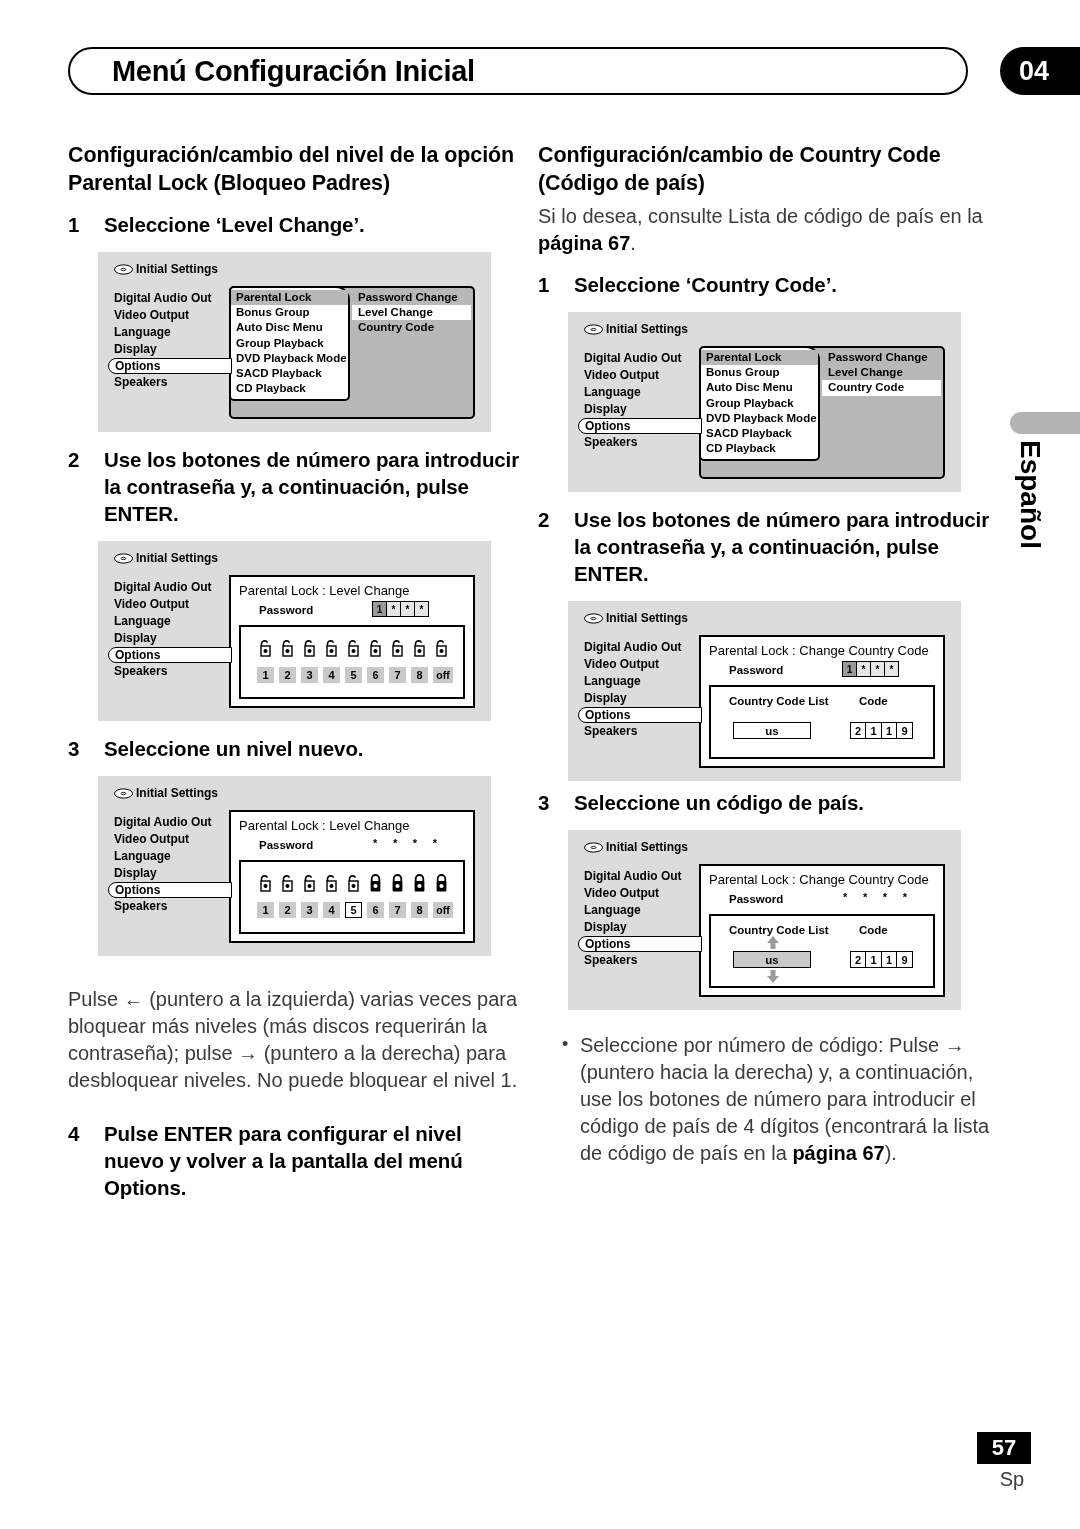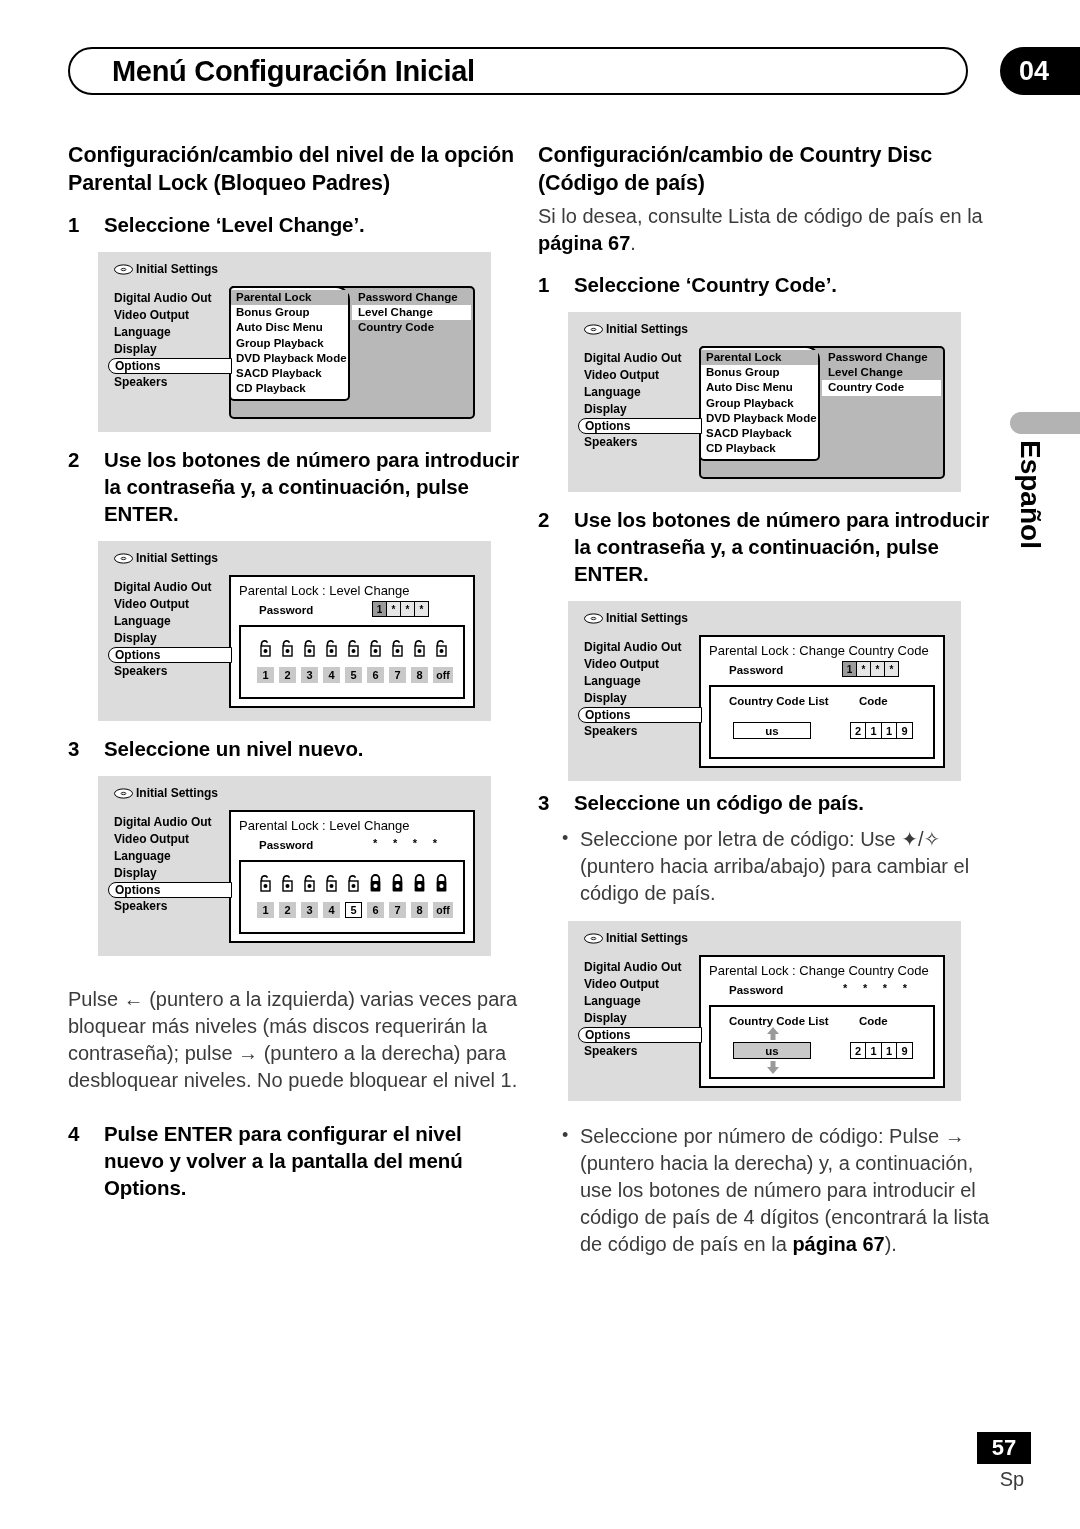--- a/index.html
+++ b/index.html
@@ -712,21 +712,21 @@
   <p class="para" style="margin-top:30px">Pulse ← (puntero a la izquierda) varias veces para bloquear más niveles (más discos requerirán la contraseña); pulse → (puntero a la derecha) para desbloquear niveles. No puede bloquear el nivel 1.</p>
 
   <div class="step" style="margin-top:26px">
     <span class="num">4</span>
     <span>Pulse ENTER para configurar el nivel nuevo y volver a la pantalla del menú Options.</span>
   </div>
 </div>
 
 <div class="col col-right">
 
-  <h2 class="sec">Configuración/cambio de Country Disc (Código de país)</h2>
+  <h2 class="sec">Configuración/cambio de Country Code (Código de país)</h2>
 
   <p class="para"><span>Si lo desea, consulte Lista de código de país en la </span><b>página 67</b><span>.</span></p>
 
   <div class="step">
     <span class="num">1</span>
     <span>Seleccione ‘Country Code’.</span>
   </div>
 
   <div class="osd">
     <div class="osd-title">
@@ -808,23 +808,20 @@
         </div>
       </div>
     </div>
   </div>
 
   <div class="step tight">
     <span class="num">3</span>
     <span>Seleccione un código de país.</span>
   </div>
 
-  <ul class="bullets">
-    <li>Seleccione por letra de código: Use ✦/✧ (puntero hacia arriba/abajo) para cambiar el código de país.</li>
-  </ul>
 
   <div class="osd">
     <div class="osd-title">
       <span class="disc-icon">
         <svg width="19" height="11" viewBox="0 0 19 11">
             <ellipse cx="9.5" cy="5.5" rx="9" ry="4.6" fill="#fff" stroke="#000" stroke-width="1"></ellipse>
             <ellipse cx="9.5" cy="5.5" rx="2.4" ry="1.2" fill="#dcdcdc" stroke="#000" stroke-width="0.8"></ellipse>
           </svg>
       </span>
       <span>Initial Settings</span>

